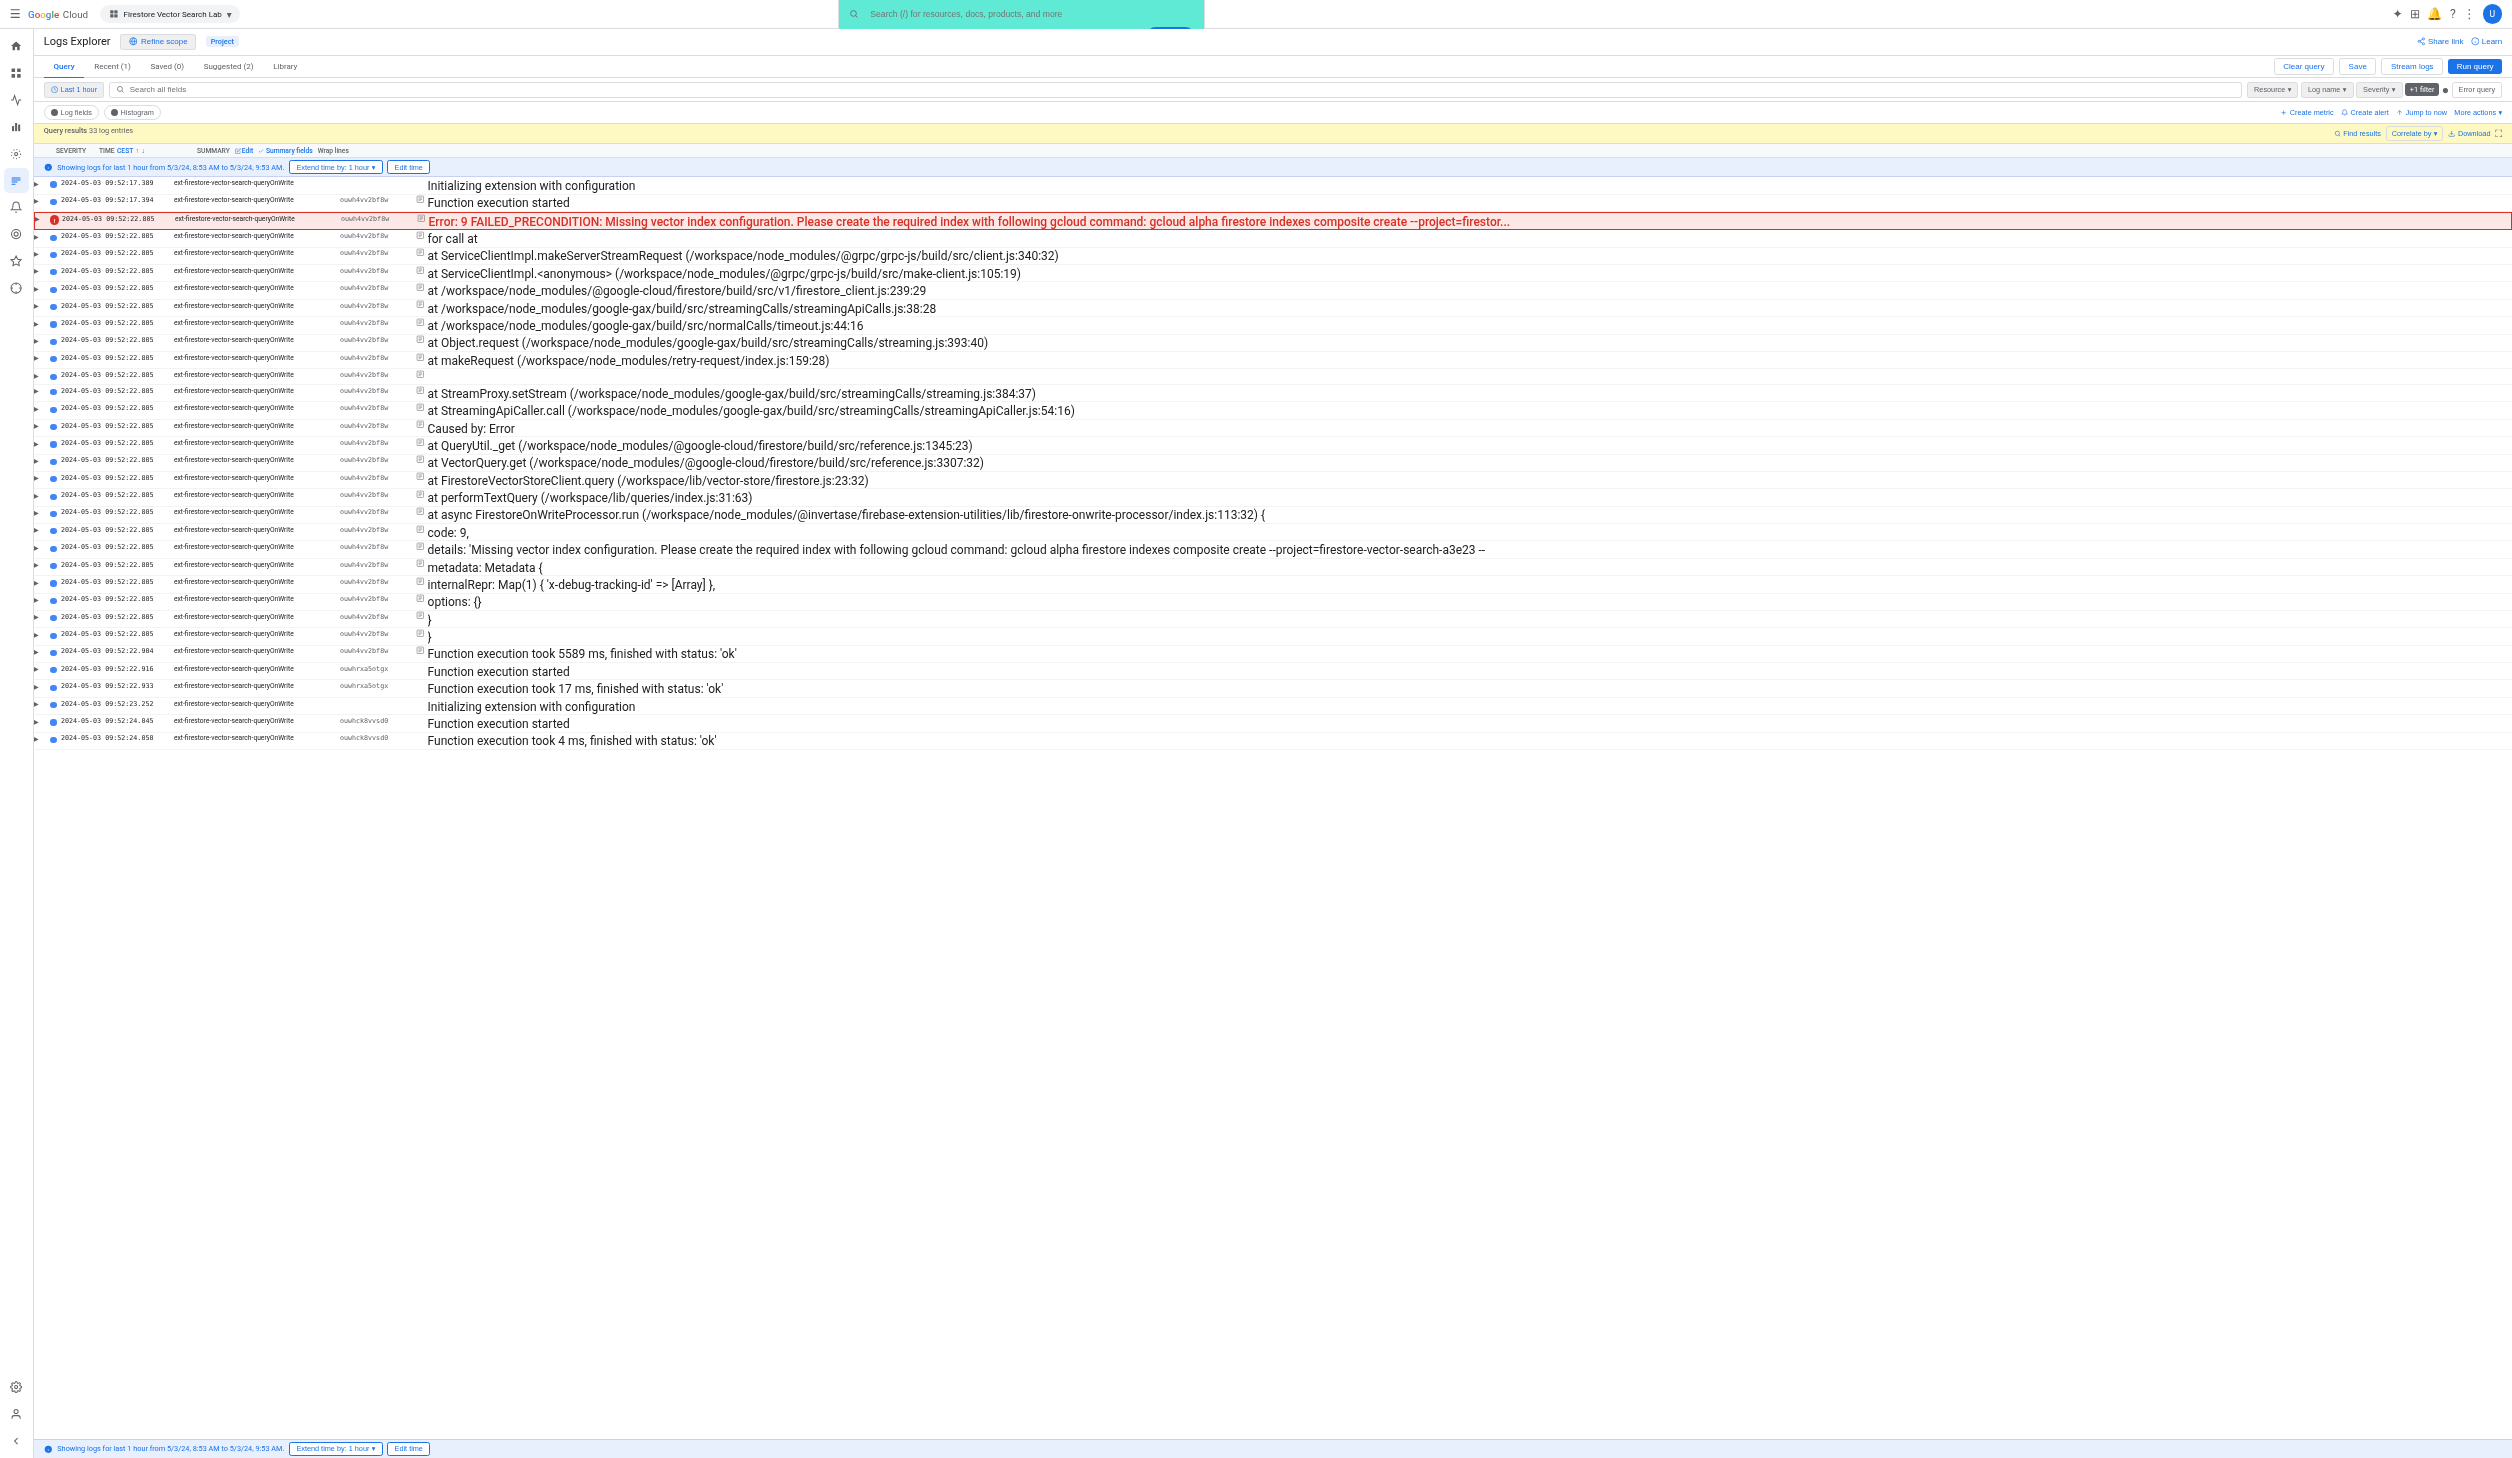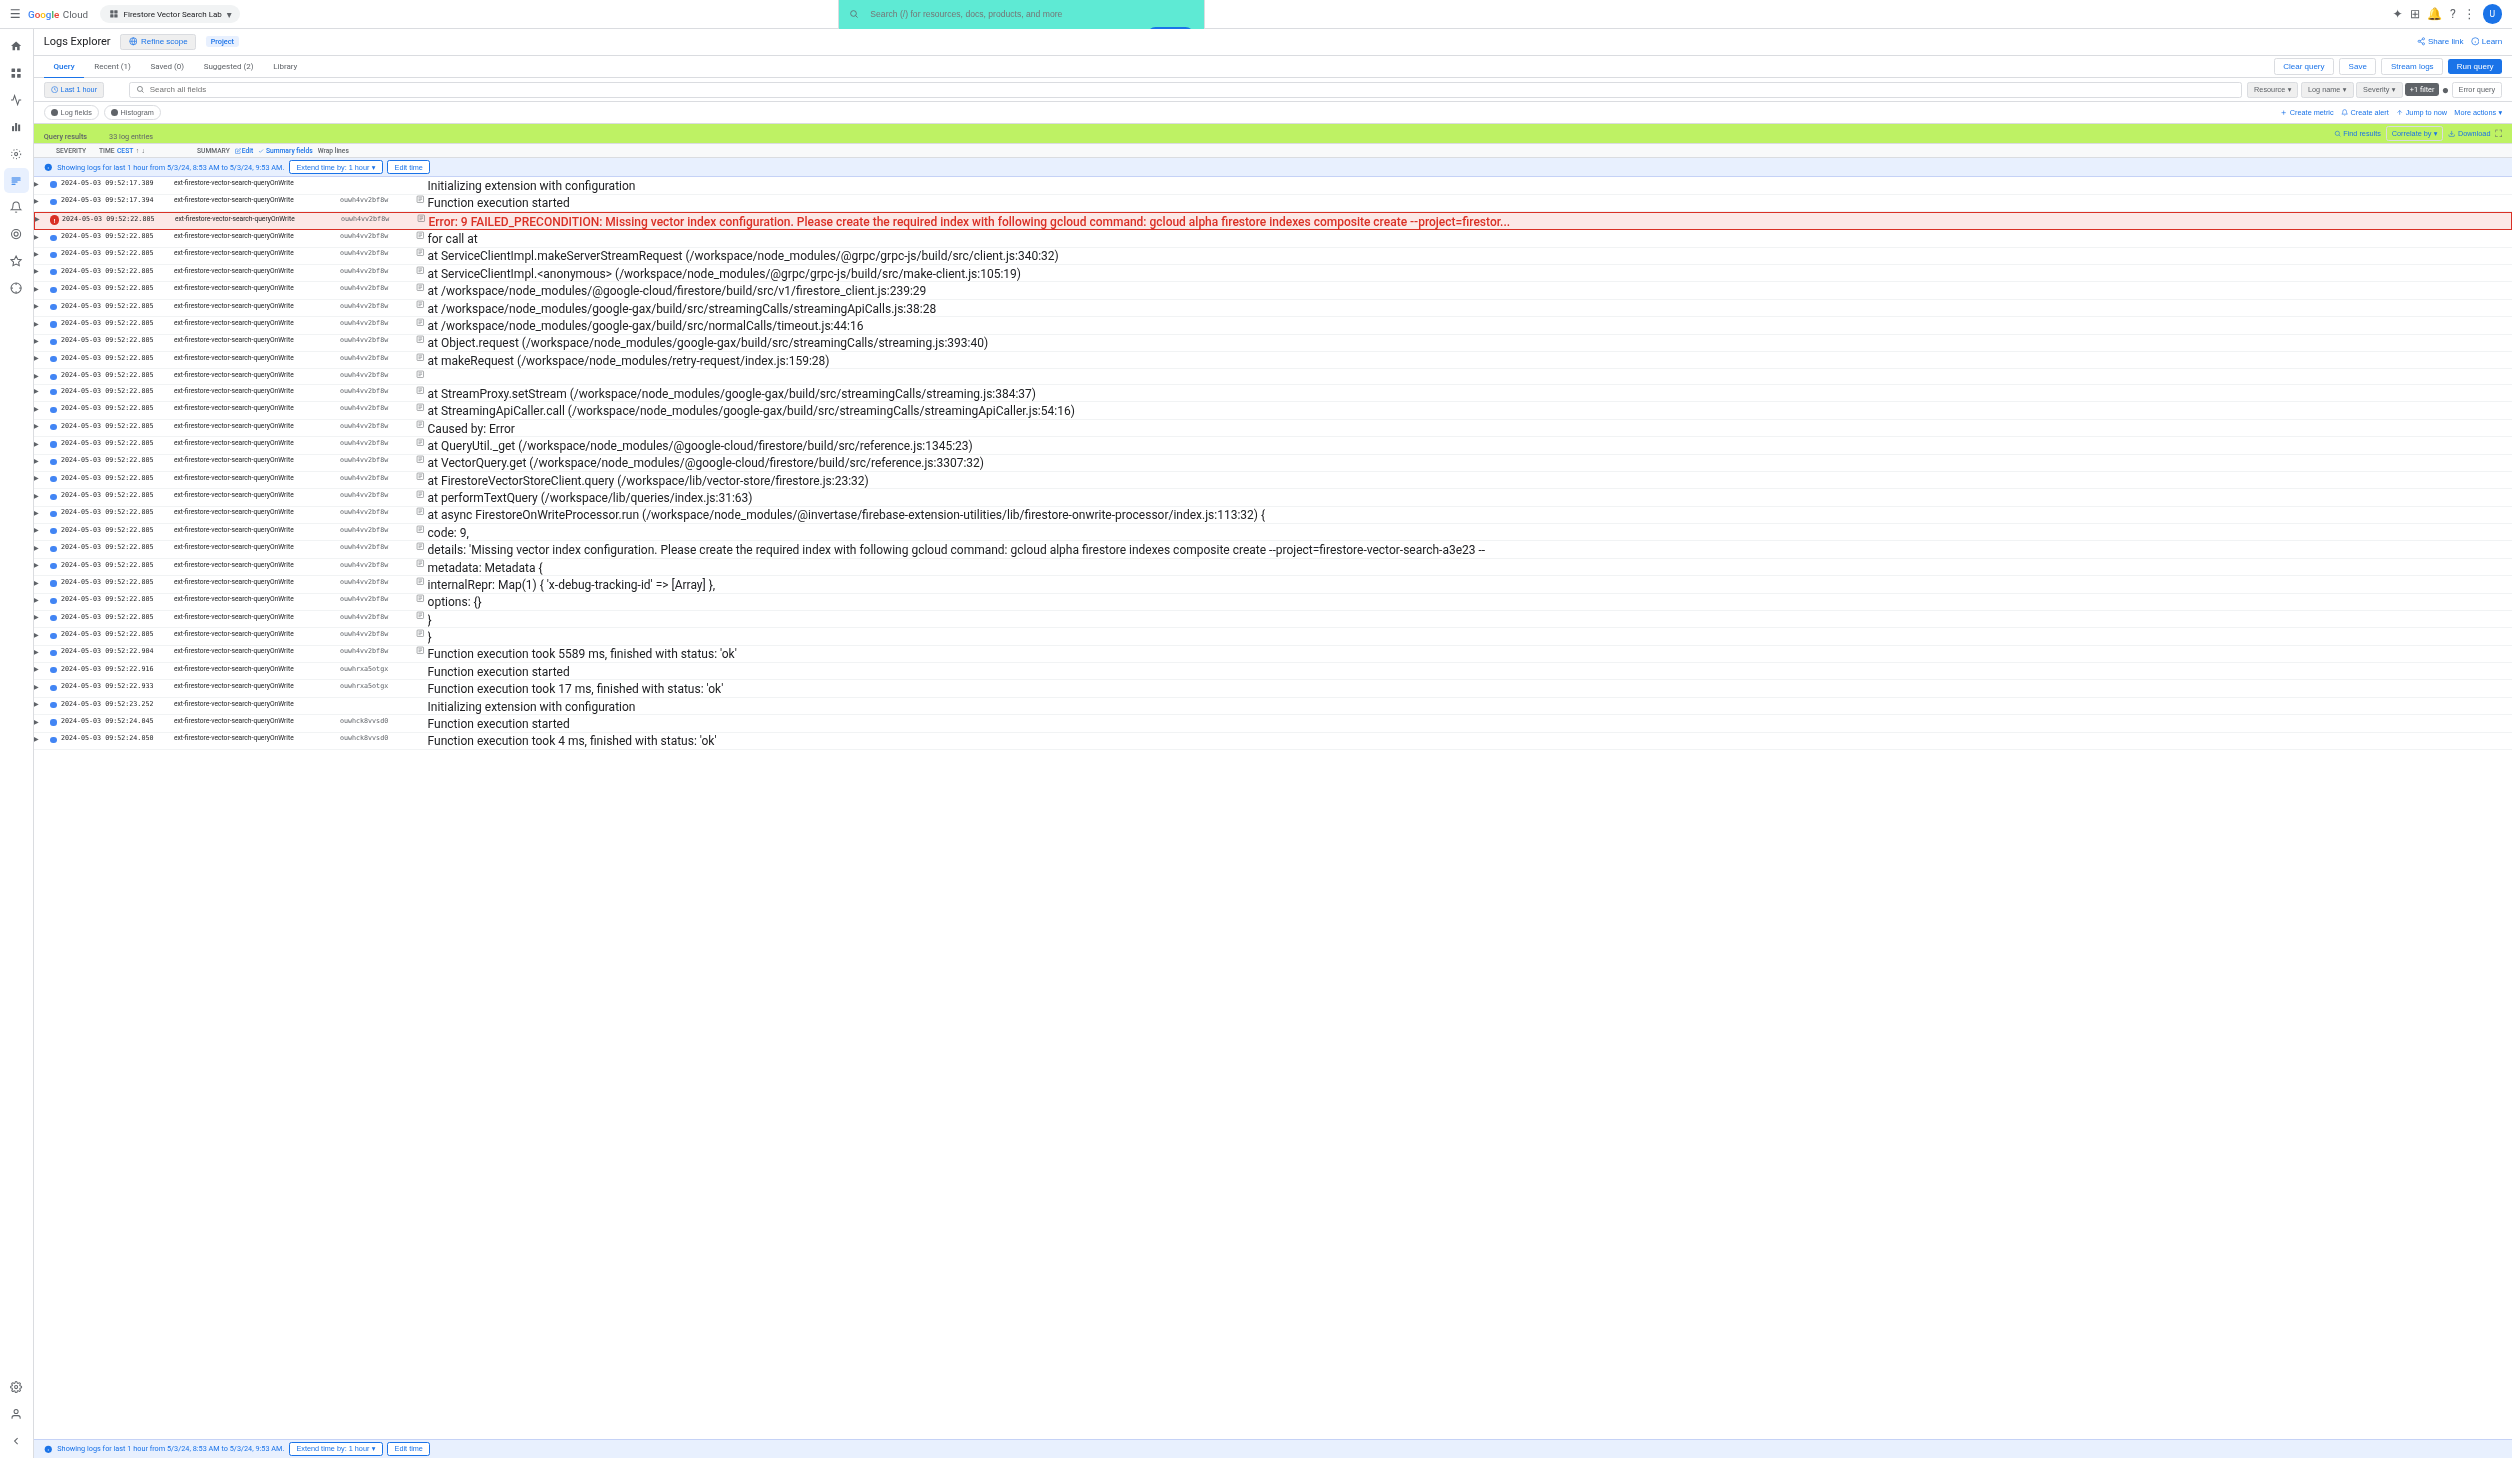--- a/index.html
+++ b/index.html
@@ -84,21 +84,21 @@
     .query-area {
       display: flex; align-items: center; padding: 3.7px 9.8px; gap: 4.9px;
       background: #fff; border-bottom: 0.6px solid #dadce0; flex-wrap: wrap;
     }
     .time-btn {
       display: flex; align-items: center; gap: 2.4px; border: 0.6px solid #dadce0;
       border-radius: 2.4px; padding: 2.4px 6.1px; cursor: pointer; font-size: 7.3px; color: #1a73e8;
     }
     .search-all-fields {
       flex: 1; display: flex; align-items: center; gap: 4.9px;
-      border: 0.6px solid #dadce0; border-radius: 2.4px; padding: 2.4px 6.1px; margin-left: 20px;
+      border: 0.6px solid #dadce0; border-radius: 2.4px; padding: 2.4px 6.1px;
     }
     .search-all-fields input { border: none; outline: none; flex: 1; font-size: 8px; }
     .filter-group { display: flex; align-items: center; gap: 2.4px; margin-left: auto; }
     .filter-btn {
       display: flex; align-items: center; gap: 2.4px; border: 0.6px solid #dadce0;
       border-radius: 2.4px; padding: 2.4px 6.1px; cursor: pointer; font-size: 7.3px; color: #5f6368;
     }
     .filter-chip { background: #5f6368; color: #fff; border-radius: 2.4px; padding: 1.8px 4.9px; font-size: 7.3px; cursor: pointer; }
     .show-query-btn { border: 0.6px solid #dadce0; border-radius: 2.4px; padding: 2.4px 6.1px; cursor: pointer; font-size: 7.3px; color: #5f6368; background: #fff; }
 
@@ -113,22 +113,22 @@
     .toggle-btn {
       display: flex; align-items: center; gap: 2.4px; padding: 2.4px 6.1px;
       border-radius: 9.8px; font-size: 7.3px; cursor: pointer; border: 0.6px solid #dadce0; color: #5f6368; background: #fff;
     }
     .toggle-btn .dot { width: 7.3px; height: 7.3px; border-radius: 50%; background: #5f6368; display: inline-block; }
     .view-actions { margin-left: auto; display: flex; align-items: center; gap: 7.3px; }
     .view-action-btn { display: flex; align-items: center; gap: 2.4px; color: #1a73e8; font-size: 7.3px; cursor: pointer; background: none; border: none; }
 
     
     .results-bar {
-      display: flex; align-items: flex-end; padding: 2.4px 9.8px; gap: 22px;
-      background: #bef264; border-bottom: 0.6px solid #dadce0;
+      display: flex; align-items: flex-start; padding: 2.4px 9.8px; gap: 2px;
+      background: #fef9c3; border-bottom: 0.6px solid #dadce0;
     }
     .results-label { font-size: 7.3px; color: #5f6368; font-weight: 500; }
     .results-actions { margin-left: auto; display: flex; align-items: center; gap: 4.9px; }
     .results-action-btn { display: flex; align-items: center; gap: 2.4px; color: #1a73e8; font-size: 7.3px; cursor: pointer; background: none; border: none; }
     .correlate-btn { display: flex; align-items: center; gap: 2.4px; color: #1a73e8; font-size: 7.3px; cursor: pointer; background: none; border: 0.6px solid #dadce0; border-radius: 2.4px; padding: 1.8px 4.9px; }
     .download-btn { display: flex; align-items: center; gap: 2.4px; color: #1a73e8; font-size: 7.3px; cursor: pointer; background: none; border: none; }
     .expand-btn { color: #5f6368; cursor: pointer; background: none; border: none; font-size: 9.8px; }
 
     
     .col-headers {

